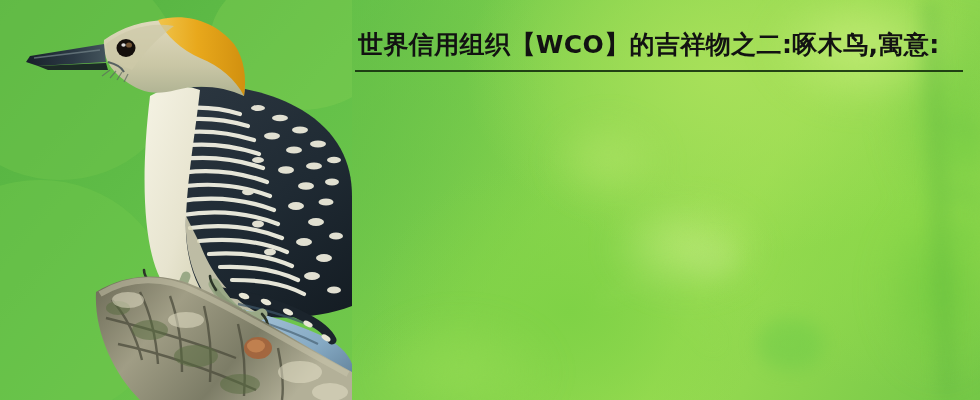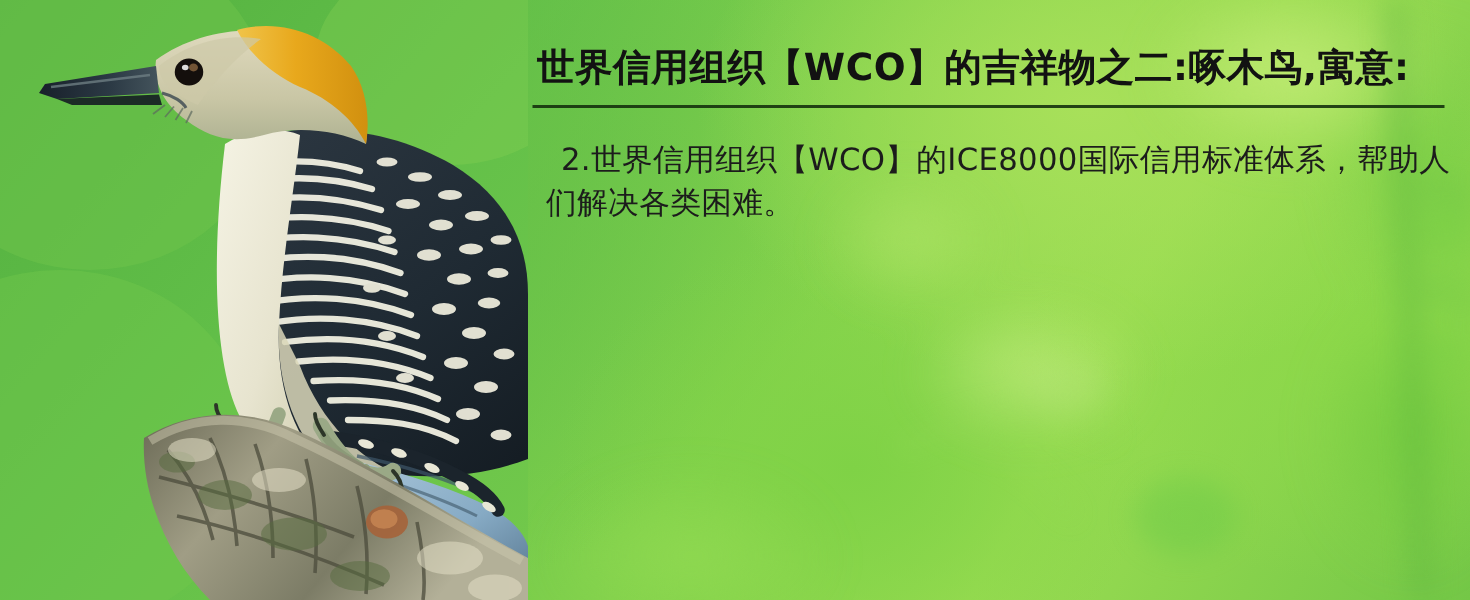--- a/index.html
+++ b/index.html
@@ -305,17 +305,16 @@
     </svg>
   </div>
 
   <div class="text-panel">
 
     <div class="headline">世界信用组织【WCO】的吉祥物之二:啄木鸟,寓意:</div>
 
     <div class="rule"></div>
 
     <ul class="body-list">
-      <li class="body-item">2.世界信用组织【WCO】的ICE8000国际信用标准体系，帮助人们解决各类困难。</li>
     </ul>
 
   </div>
 </div>
 
 </body></html>

